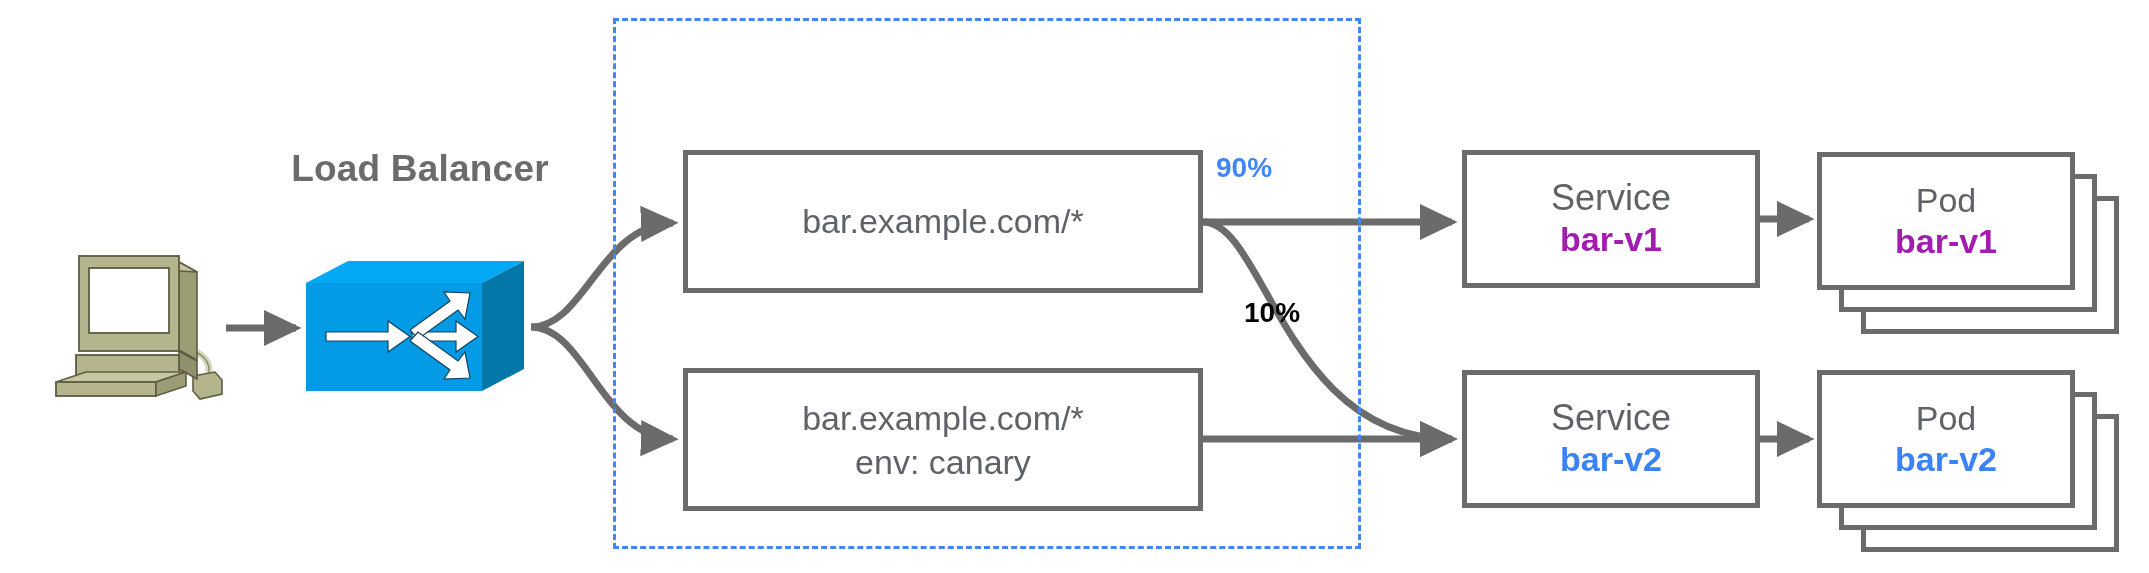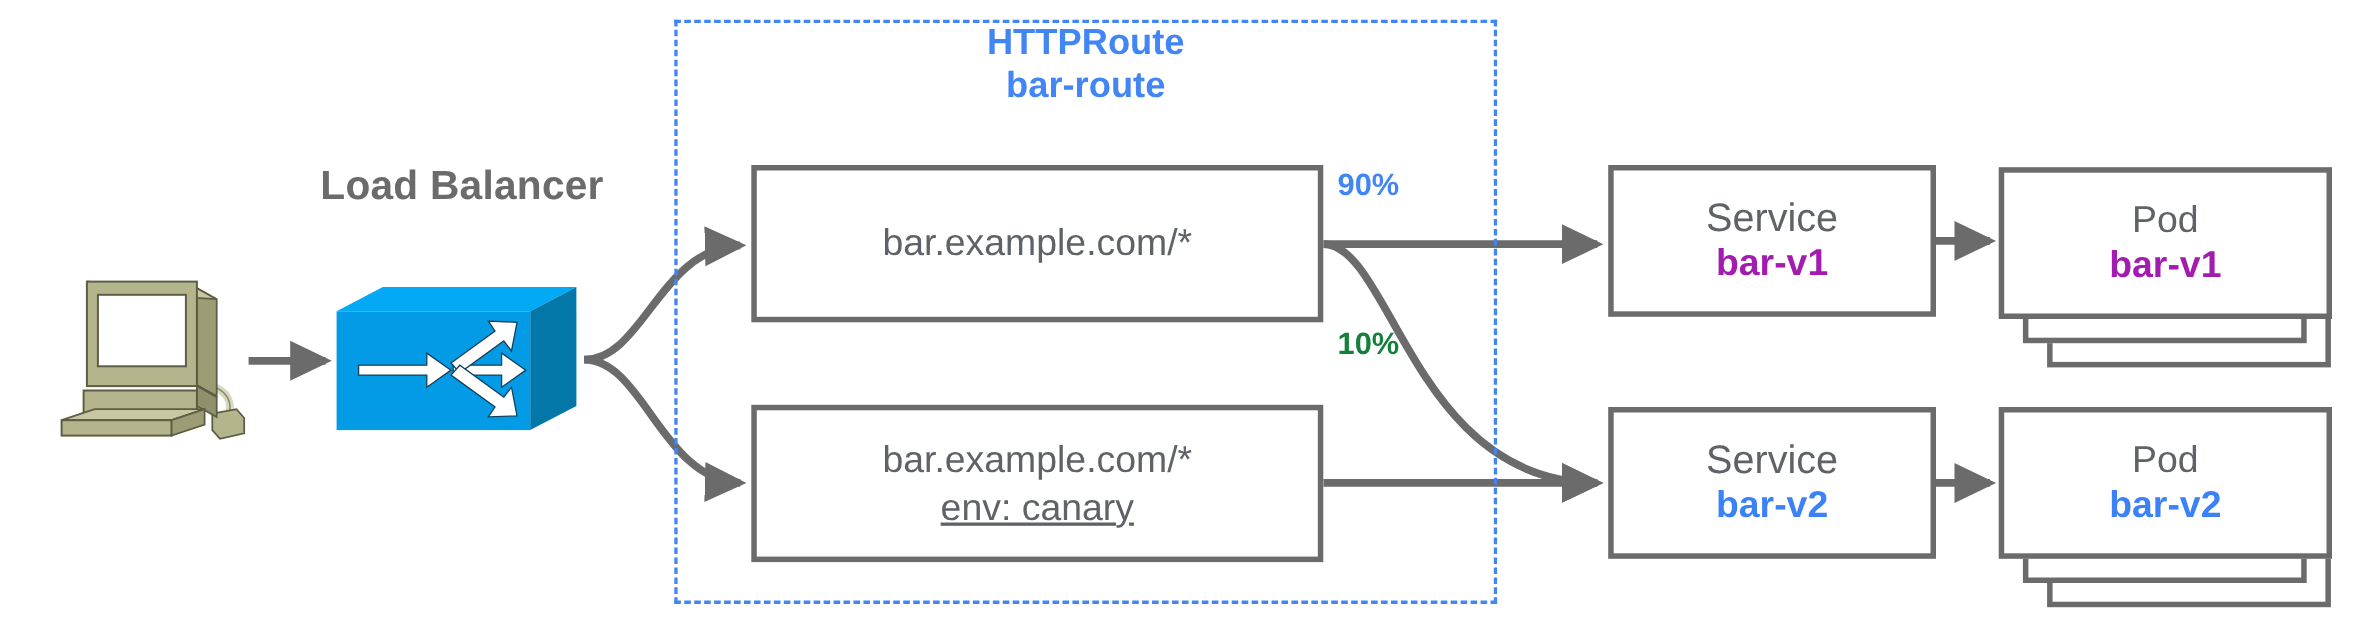--- a/index.html
+++ b/index.html
@@ -104,42 +104,42 @@
     background: #ffffff;
     width: 258px;
     height: 138px;
   }
   .pod-front {
     position: absolute;
     left: 0; top: 0;
     box-sizing: border-box;
     border: 5px solid #6b6b6b;
     background: #ffffff;
-    width: 303px;
+    width: 258px;
     height: 138px;
     display: flex;
     flex-direction: column;
     align-items: center;
     justify-content: center;
   }
   .pod-front .line1 { font-size: 34px; color: #5f6368; line-height: 40px; }
   .pod-front .line2 { font-size: 34px; font-weight: bold; line-height: 42px; }
 
   .pod-stack-1 { left: 1817px; top: 152px; width: 310px; height: 190px; }
   .pod-stack-2 { left: 1817px; top: 370px; width: 310px; height: 190px; }
 
   
   .pct {
     position: absolute;
     font-size: 28px;
     font-weight: bold;
     white-space: nowrap;
   }
   .pct-90 { left: 1216px; top: 152px; color: #4285f4; }
-  .pct-10 { left: 1216px; top: 297px; color: #15803d; }
+  .pct-10 { left: 1244px; top: 297px; color: #000000; }
 
   
   .computer-icon { position: absolute; left: 36px; top: 252px; width: 190px; height: 155px; }
   .switch-icon   { position: absolute; left: 300px; top: 253px; width: 230px; height: 148px; }
 </style>
 </head>
 <body>
 
 <div id="stage">
 
@@ -200,32 +200,28 @@
 
     <path d="M110 77 l40 -29 l-6 -9 l26 1 l-5 26 l-7 -9 l-40 29 z" fill="#ffffff" stroke="#14425c" stroke-width="1.2"></path>
 
     <path d="M110 88 l40 29 l-6 9 l26 -1 l-5 -26 l-7 9 l-40 -29 z" fill="#ffffff" stroke="#14425c" stroke-width="1.2"></path>
   </svg>
 
   <div class="lb-label">Load Balancer</div>
 
   <div class="dashed-box"></div>
 
-  <div class="route-title">
-    <span>HTTPRoute</span>
-    <span class="l2">bar-route</span>
-  </div>
 
   <div class="node-box rule-box-1">
     <div class="one-line">bar.example.com/*</div>
   </div>
 
   <div class="node-box rule-box-2">
     <div class="line1">bar.example.com/*</div>
-    <div class="line2" style="font-weight:normal;text-decoration:underline;">env: canary</div>
+    <div class="line2" style="font-weight:normal;">env: canary</div>
   </div>
 
   <div class="pct pct-90">90%</div>
   <div class="pct pct-10">10%</div>
 
   <div class="node-box svc-box-1">
     <div class="line1">Service</div>
     <div class="line2 blue-txt">bar-v1</div>
   </div>
 

